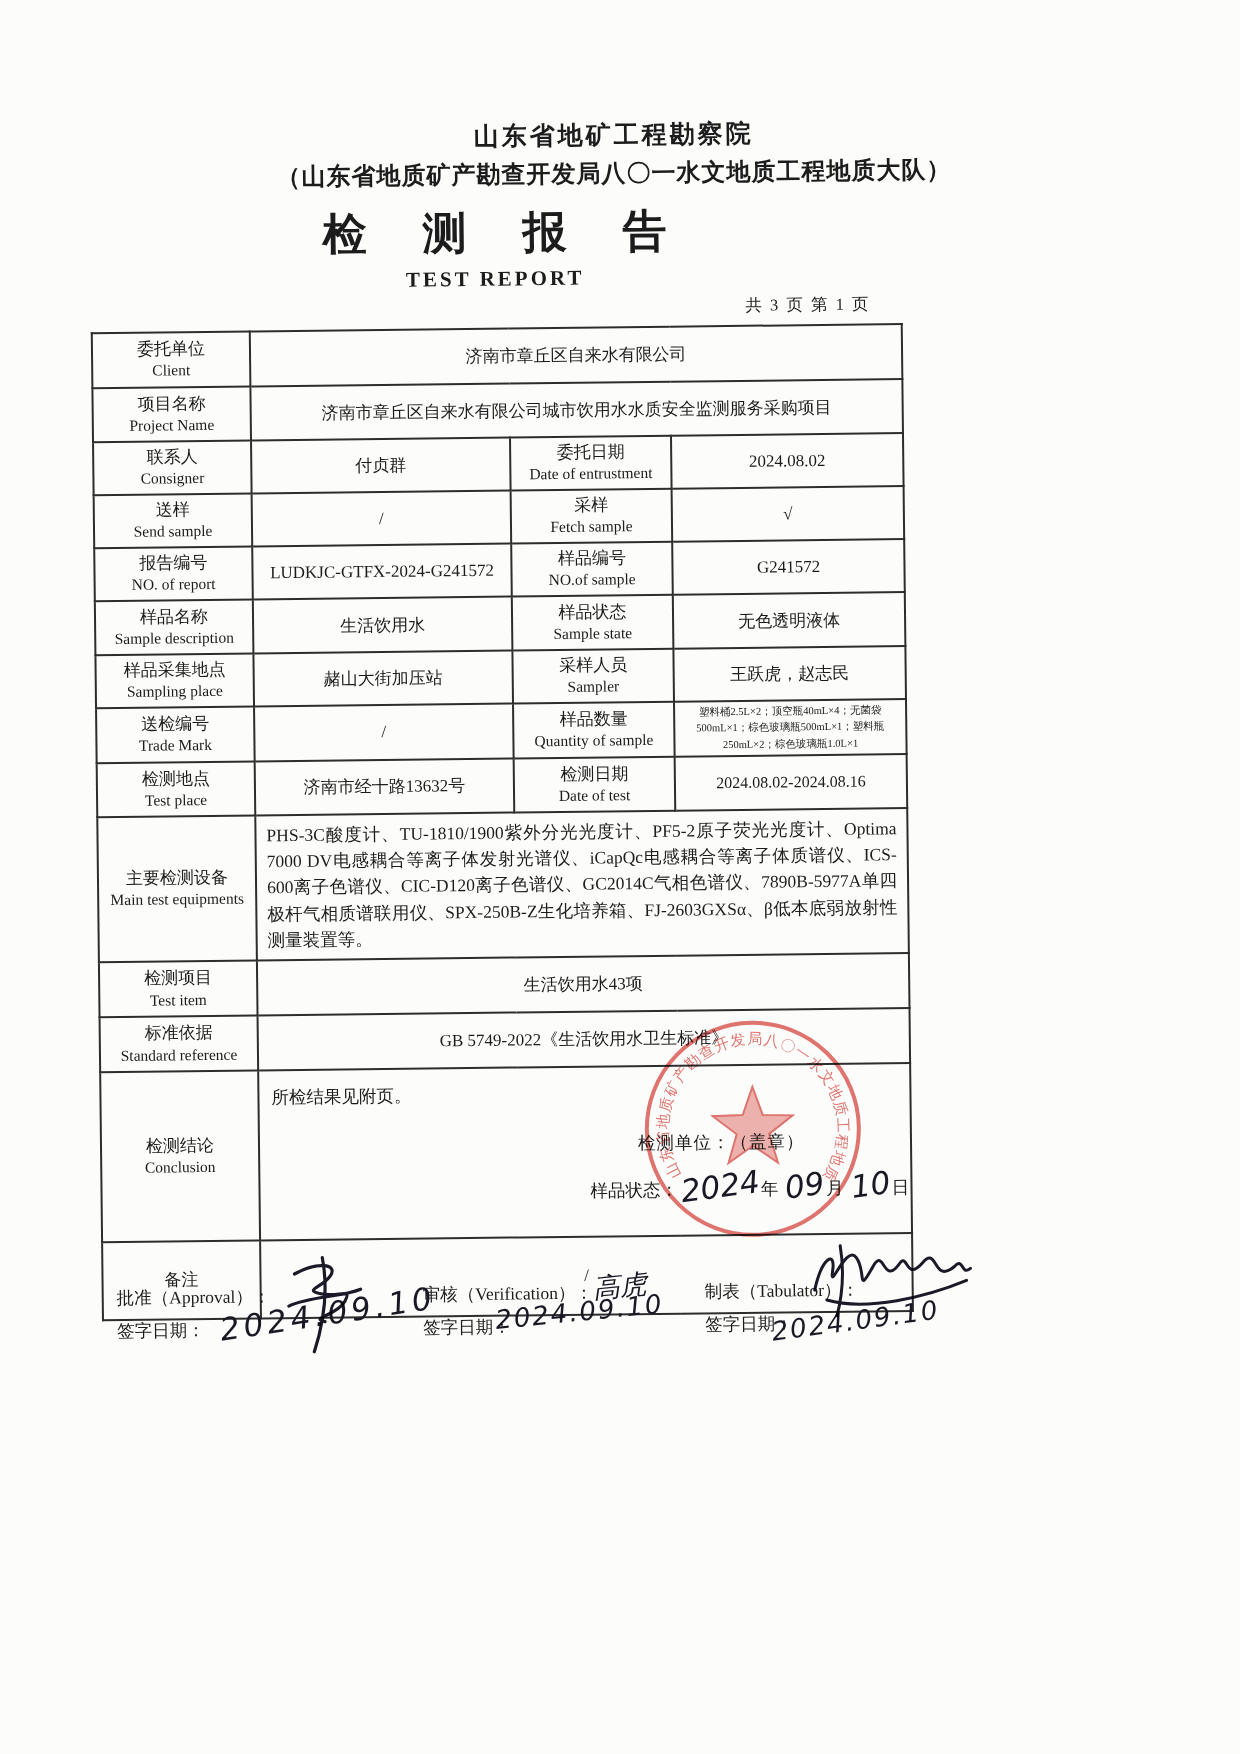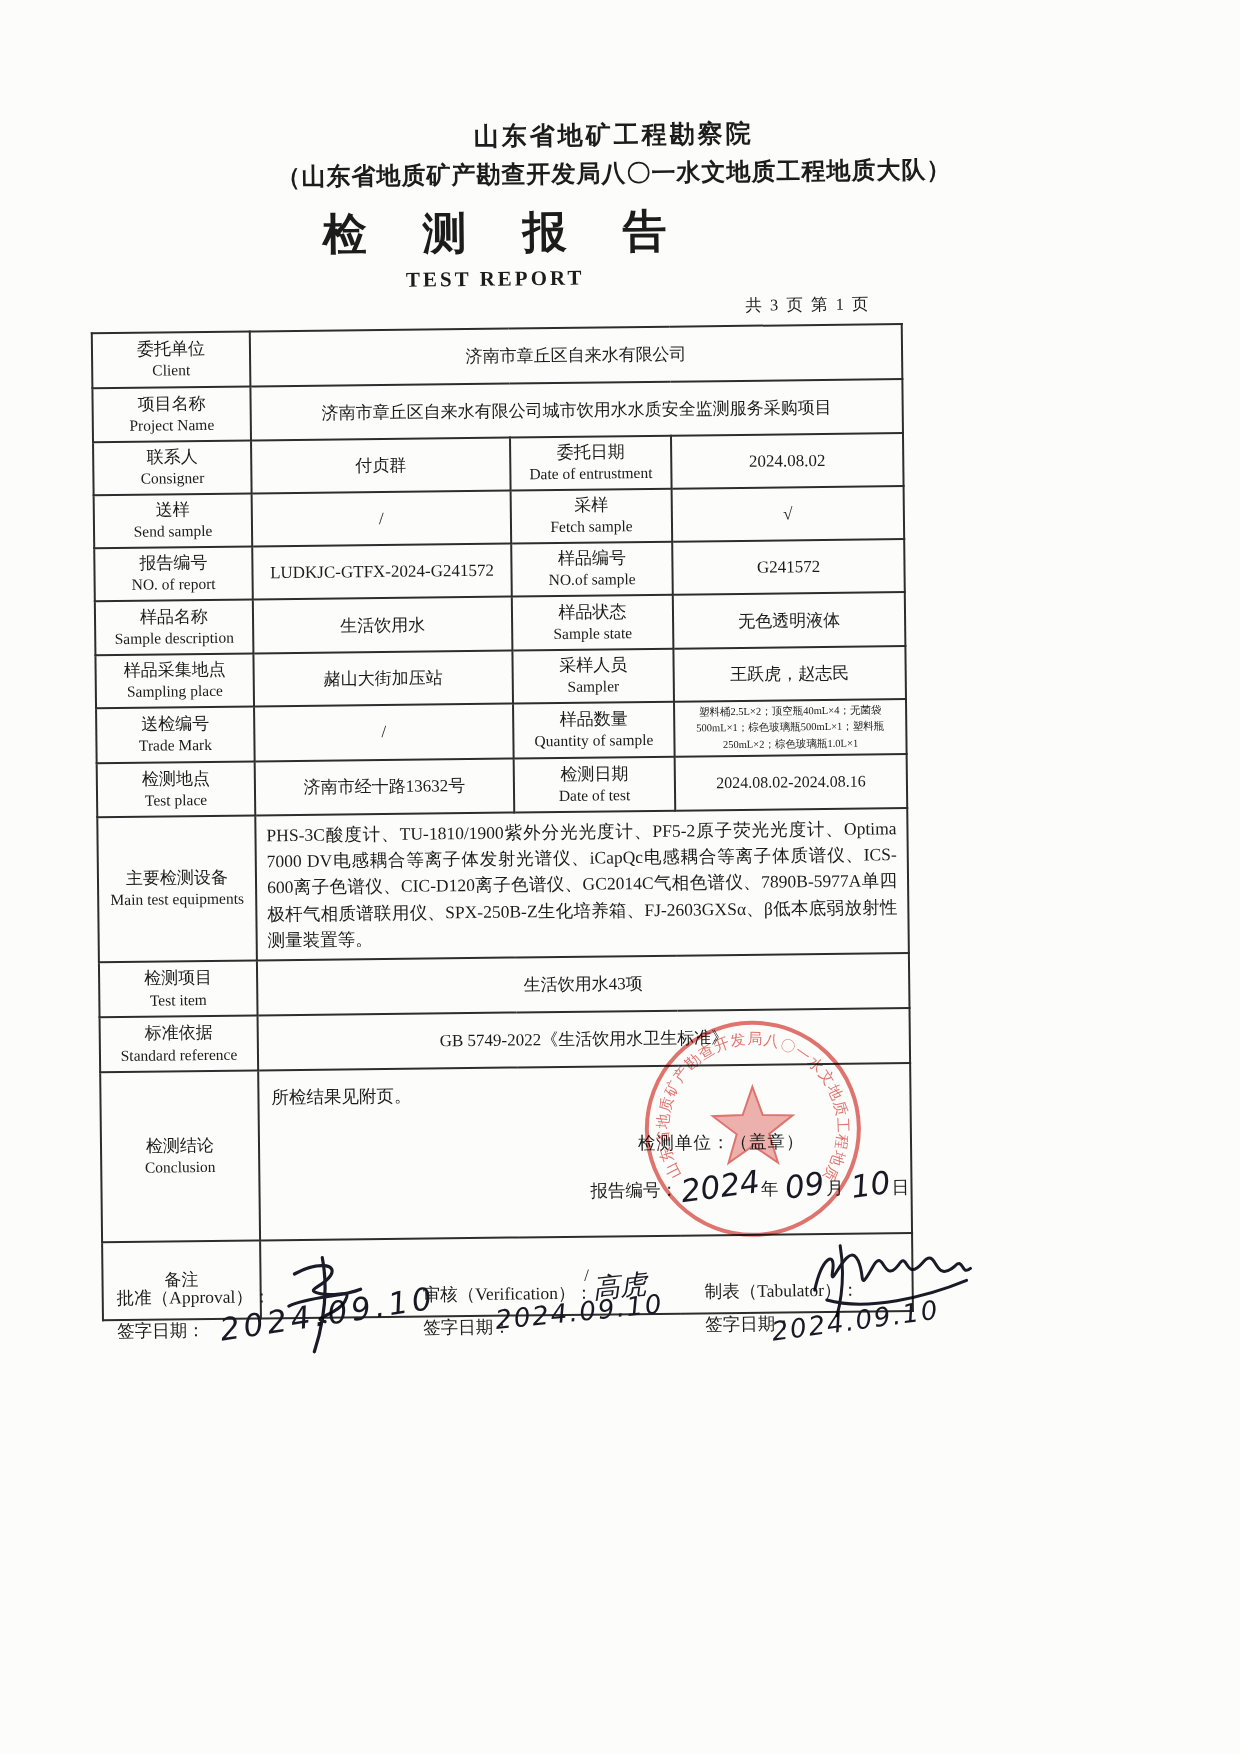--- a/index.html
+++ b/index.html
@@ -219,21 +219,21 @@
 
       <tr style="height:170px">
         <td class="lbl">
           <div>检测结论</div>
           <div class="en">Conclusion</div>
         </td>
         <td class="concl" colspan="3">
           <div class="concl-note">所检结果见附页。</div>
           <div class="concl-unit">检测单位：（盖章）</div>
           <div class="concl-issue">
-            <span>报告编号：</span><span class="hand">2024</span><span>年</span> <span class="hand">09</span><span>月</span> <span class="hand">10</span><span>日</span>
+            <span>样品状态：</span><span class="hand">2024</span><span>年</span> <span class="hand">09</span><span>月</span> <span class="hand">10</span><span>日</span>
           </div>
         </td>
       </tr>
 
       <tr style="height:78px">
         <td class="lbl">
           <div>备注</div>
         </td>
         <td class="val" colspan="3">/</td>
       </tr>

